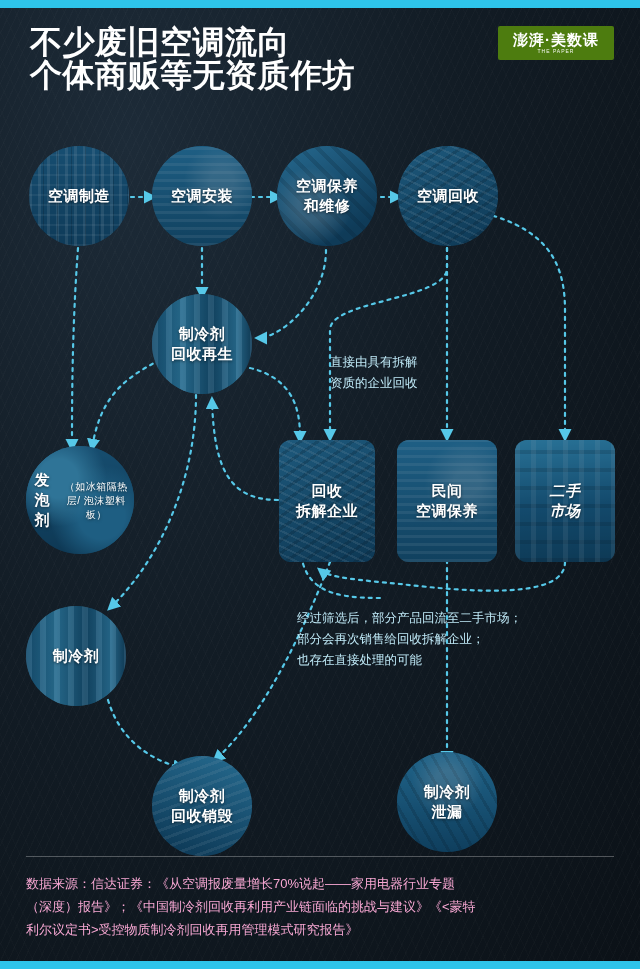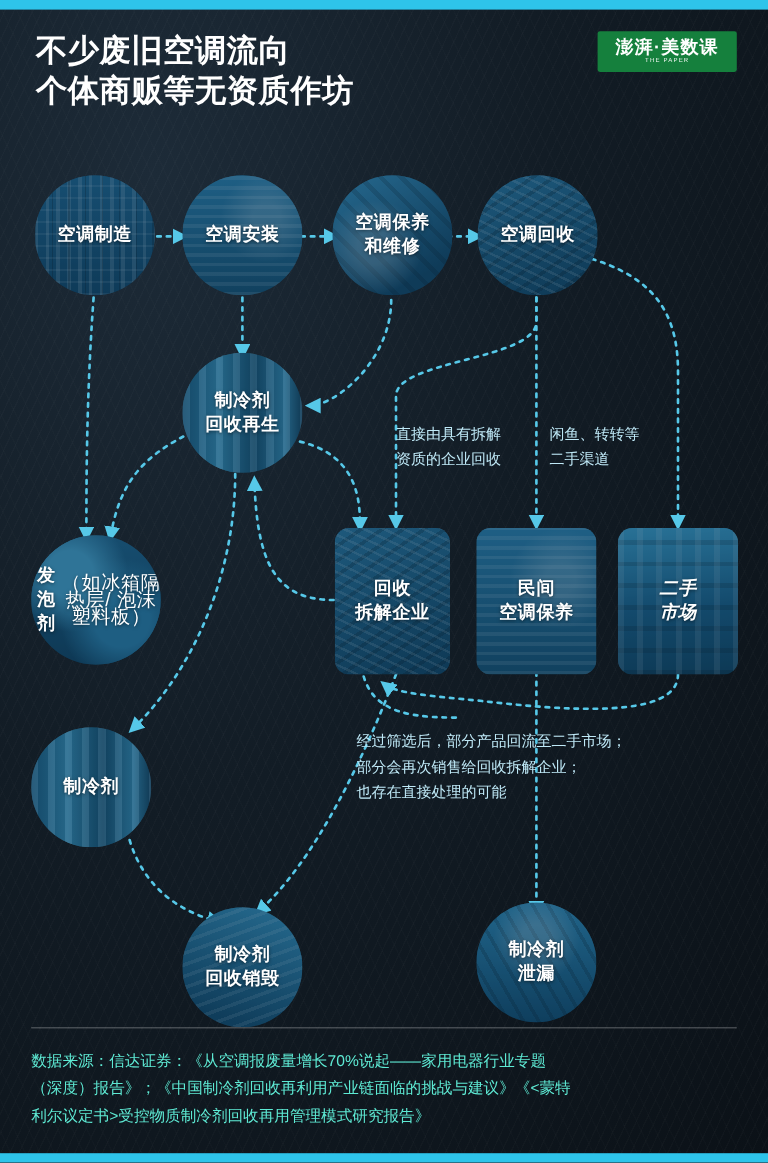--- a/index.html
+++ b/index.html
@@ -47,34 +47,34 @@
   }
   #edge-top { top: 0; }
   #edge-bottom { bottom: 0; }
 
   
   #header-title {
     position: absolute;
     left: 30px;
     top: 26px;
     color: #ffffff;
-    font-size: 26px;
+    font-size: 32px;
     line-height: 33px;
     font-weight: bold;
     letter-spacing: 0.5px;
     z-index: 20;
     white-space: pre;
   }
   #logo {
     position: absolute;
     right: 26px;
     top: 26px;
     width: 116px;
     height: 34px;
-    background: #15803d;
+    background: #4d7c0f;
     border-radius: 2px;
     z-index: 20;
     display: flex;
     align-items: center;
     justify-content: center;
     flex-direction: column;
   }
   #logo .logo-main {
     color: #ffffff;
     font-size: 15px;
@@ -237,21 +237,21 @@
     content: "";
     position: absolute;
     inset: 0;
     background:
       repeating-linear-gradient(-20deg, rgba(255,255,255,0.12) 0 3px, rgba(0,0,0,0) 3px 9px);
   }
   .node-sub {
     position: relative;
     z-index: 3;
     display: block;
-    font-size: 16px;
+    font-size: 10px;
     font-weight: normal;
     line-height: 14px;
     margin-top: 2px;
     text-shadow: 0 1px 3px rgba(0,0,0,0.55);
   }
 
   
   .annot {
     position: absolute;
     z-index: 12;
@@ -270,21 +270,21 @@
     width: 588px;
     height: 1px;
     background: rgba(255,255,255,0.28);
     z-index: 20;
   }
   #footer-note {
     position: absolute;
     left: 26px;
     top: 872px;
     width: 590px;
-    color: #5eead4;
+    color: #f9a8d4;
     font-size: 13px;
     line-height: 23px;
     z-index: 20;
     white-space: pre-line;
   }
 </style>
 </head>
 <body>
 
 <div id="page">
@@ -425,22 +425,20 @@
 
   <div class="node circle" style="left:397px; top:752px; width:100px; height:100px;">
     <div class="photo ph-leak"></div>
     <div class="tint"></div>
     <div class="node-label">制冷剂
 泄漏</div>
   </div>
 
   <div class="annot" style="left:330px; top:352px;text-align:center;">直接由具有拆解
 资质的企业回收</div>
-  <div class="annot" style="left:458px; top:352px;">闲鱼、转转等
-二手渠道</div>
   <div class="annot" style="left:297px; top:608px;">经过筛选后，部分产品回流至二手市场；
 部分会再次销售给回收拆解企业；
 也存在直接处理的可能</div>
 
   <div id="footer-rule"></div>
   <div id="footer-note">数据来源：信达证券：《从空调报废量增长70%说起——家用电器行业专题
 （深度）报告》；《中国制冷剂回收再利用产业链面临的挑战与建议》《&lt;蒙特
 利尔议定书&gt;受控物质制冷剂回收再用管理模式研究报告》</div>
 </div>
 

